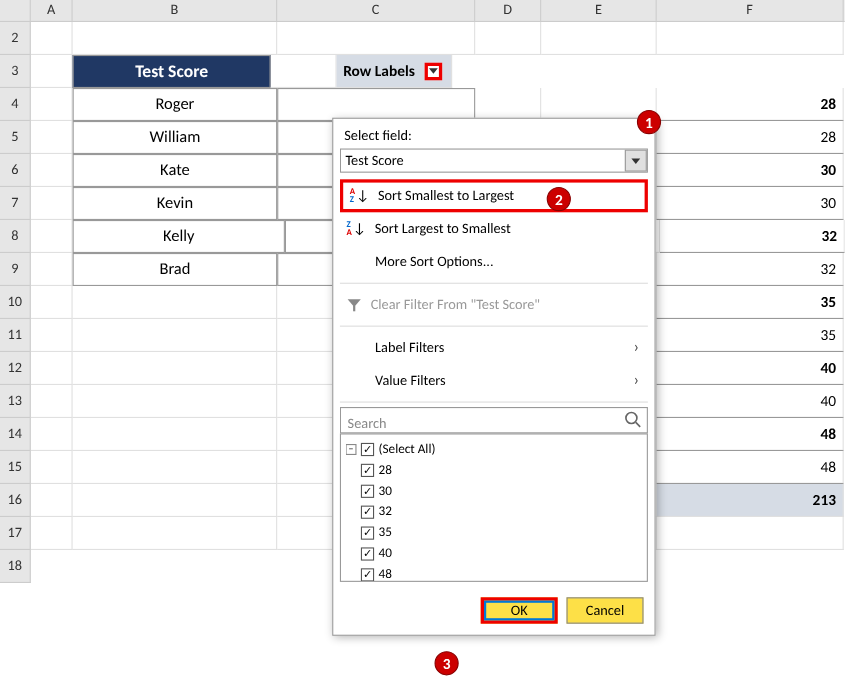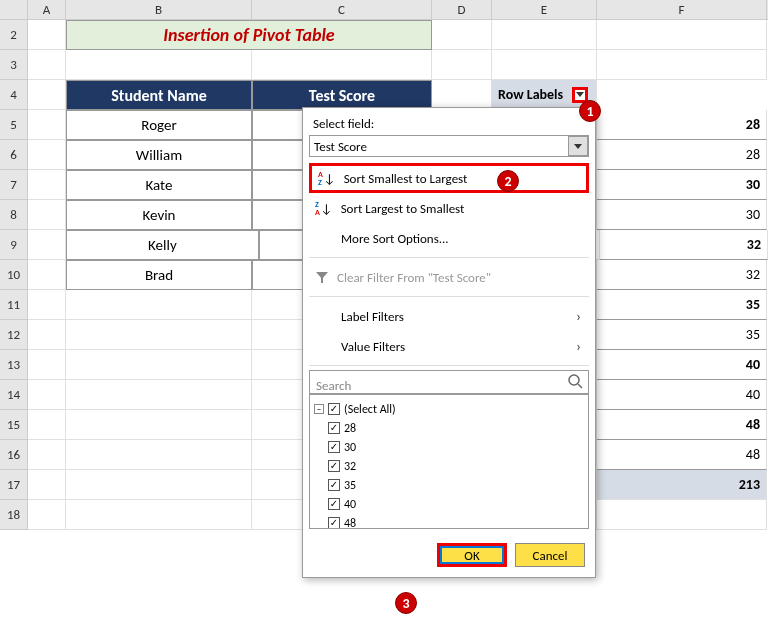--- a/index.html
+++ b/index.html
@@ -82,40 +82,32 @@
   <div class="row-h">13</div>
   <div class="row-h">14</div>
   <div class="row-h">15</div>
   <div class="row-h">16</div>
   <div class="row-h">17</div>
   <div class="row-h">18</div>
 </div>
 
 <div class="grid">
 
-  <div class="grid-row">
-    <div class="cell" style="width:38px"></div>
-    <div class="cell title-cell" style="width:366px">Insertion of Pivot Table</div>
-    <div class="cell" style="width:60px"></div>
-    <div class="cell" style="width:105px"></div>
-    <div class="cell" style="width:170px"></div>
-  </div>
 
   <div class="grid-row">
     <div class="cell" style="width:38px"></div>
       <div class="cell" style="width:186px"></div>
       <div class="cell" style="width:180px"></div>
       <div class="cell" style="width:60px"></div>
       <div class="cell" style="width:105px"></div>
       <div class="cell" style="width:170px"></div>
   </div>
 
   <div class="grid-row">
     <div class="cell" style="width:38px"></div>
-    <div class="cell header-cell" style="width:186px">Student Name</div>
     <div class="cell header-cell" style="width:180px">Test Score</div>
     <div class="cell" style="width:60px"></div>
     <div class="cell pivot-header" style="width:105px;justify-content:space-between">
       <span>Row Labels</span>
       <span class="dropdown-btn">
           <span class="triangle"></span>
         </span>
     </div>
   </div>
 

